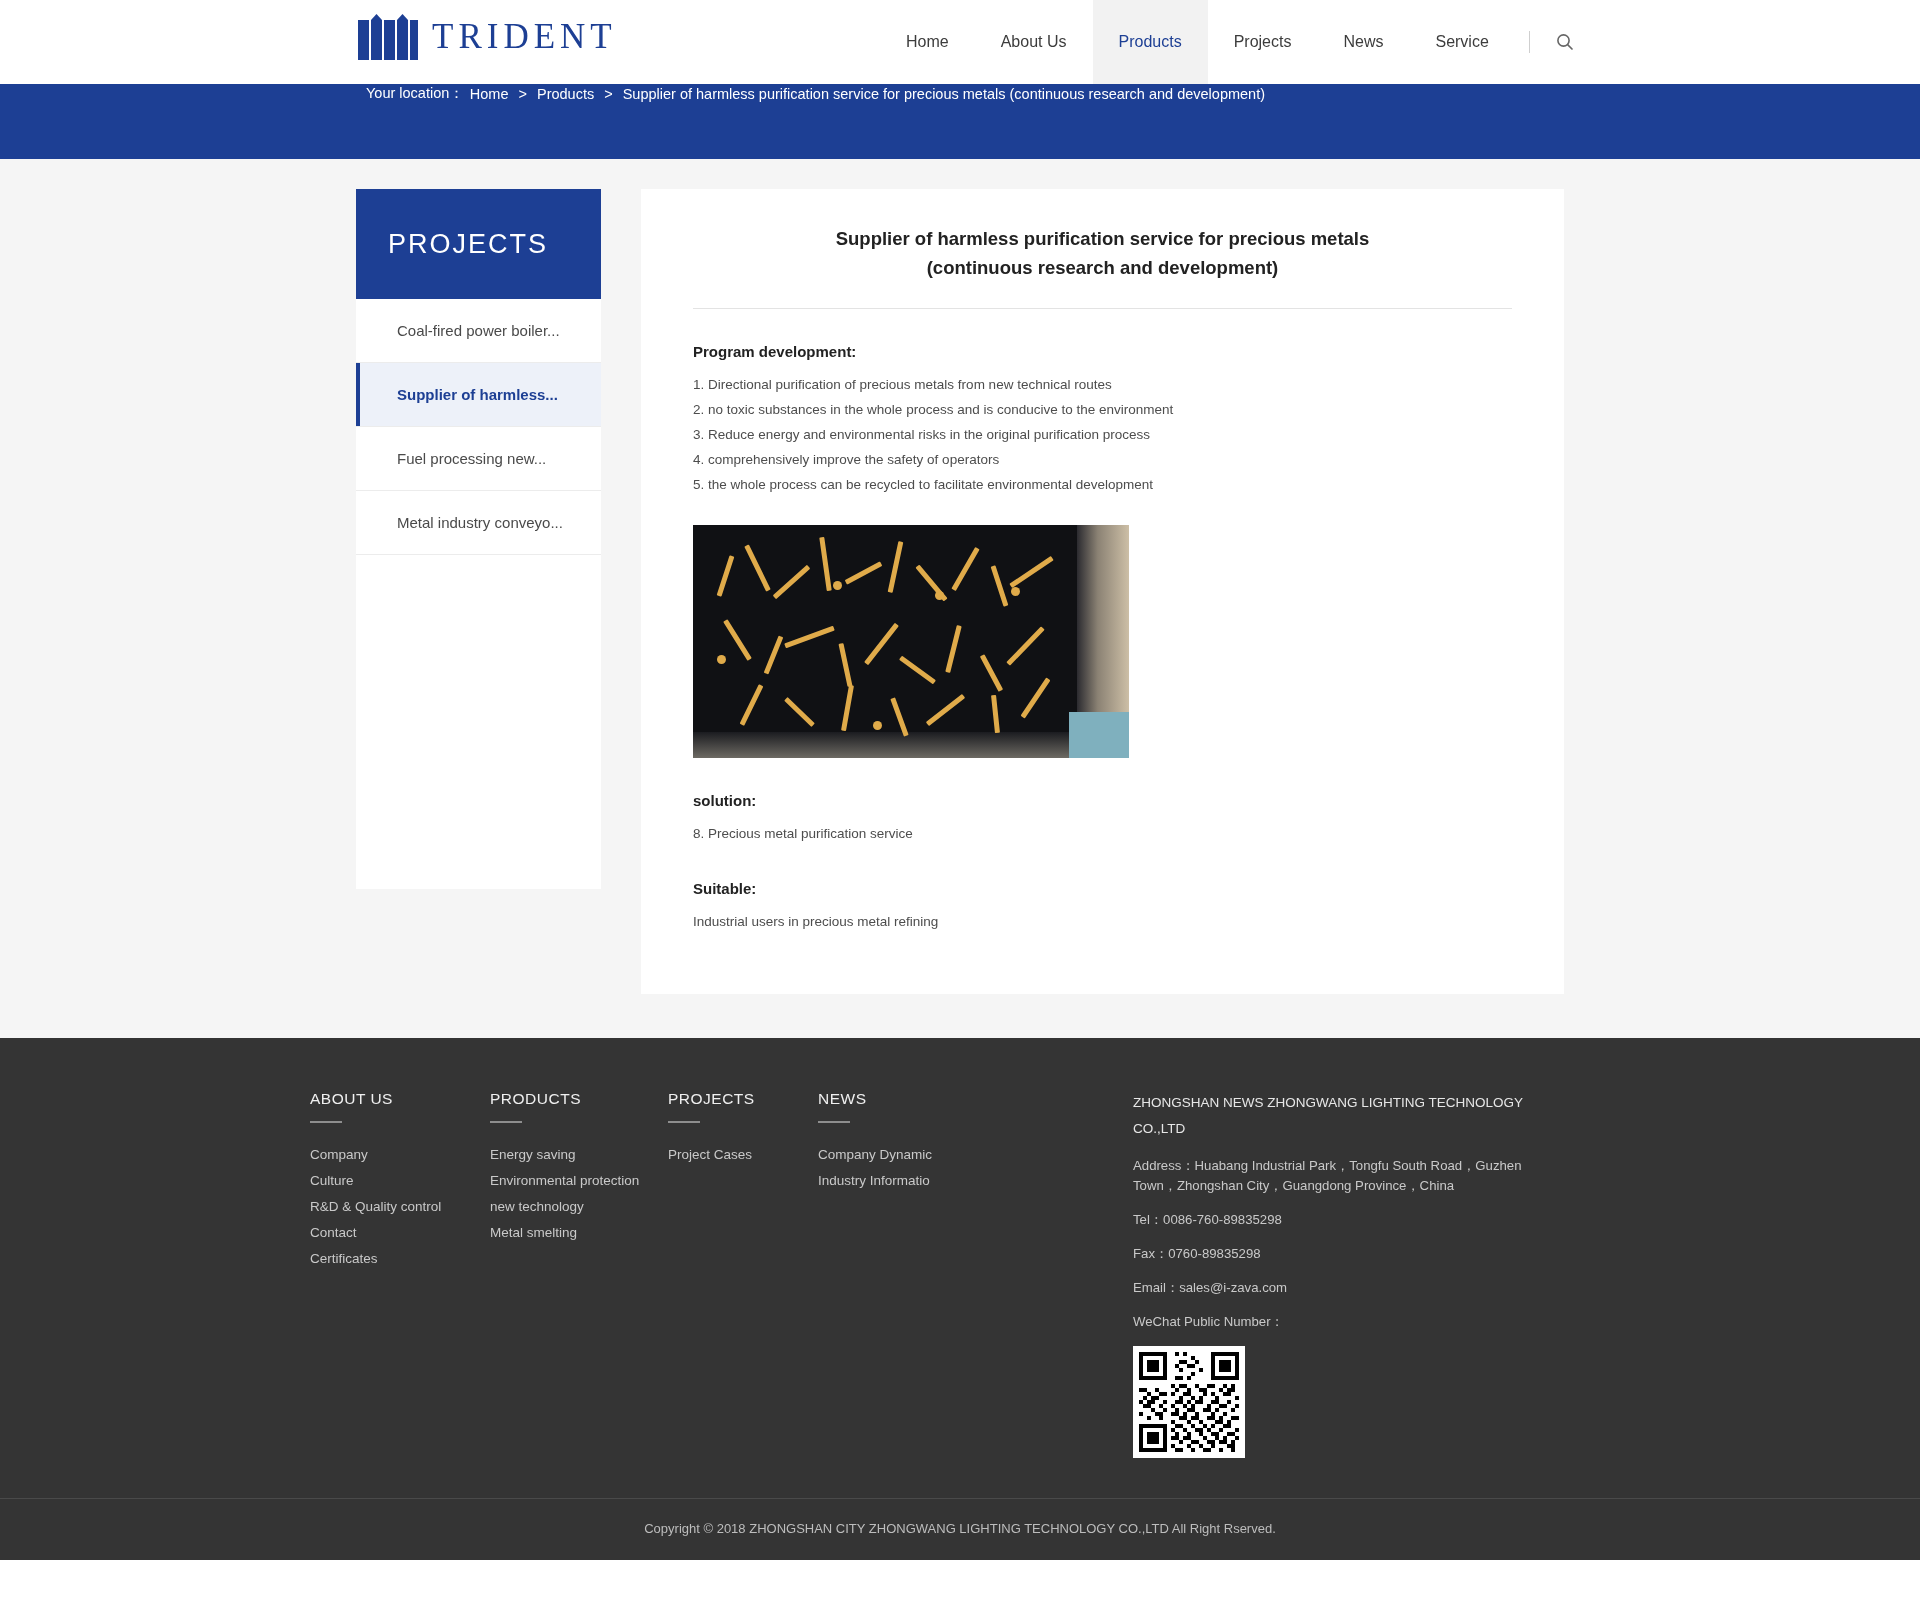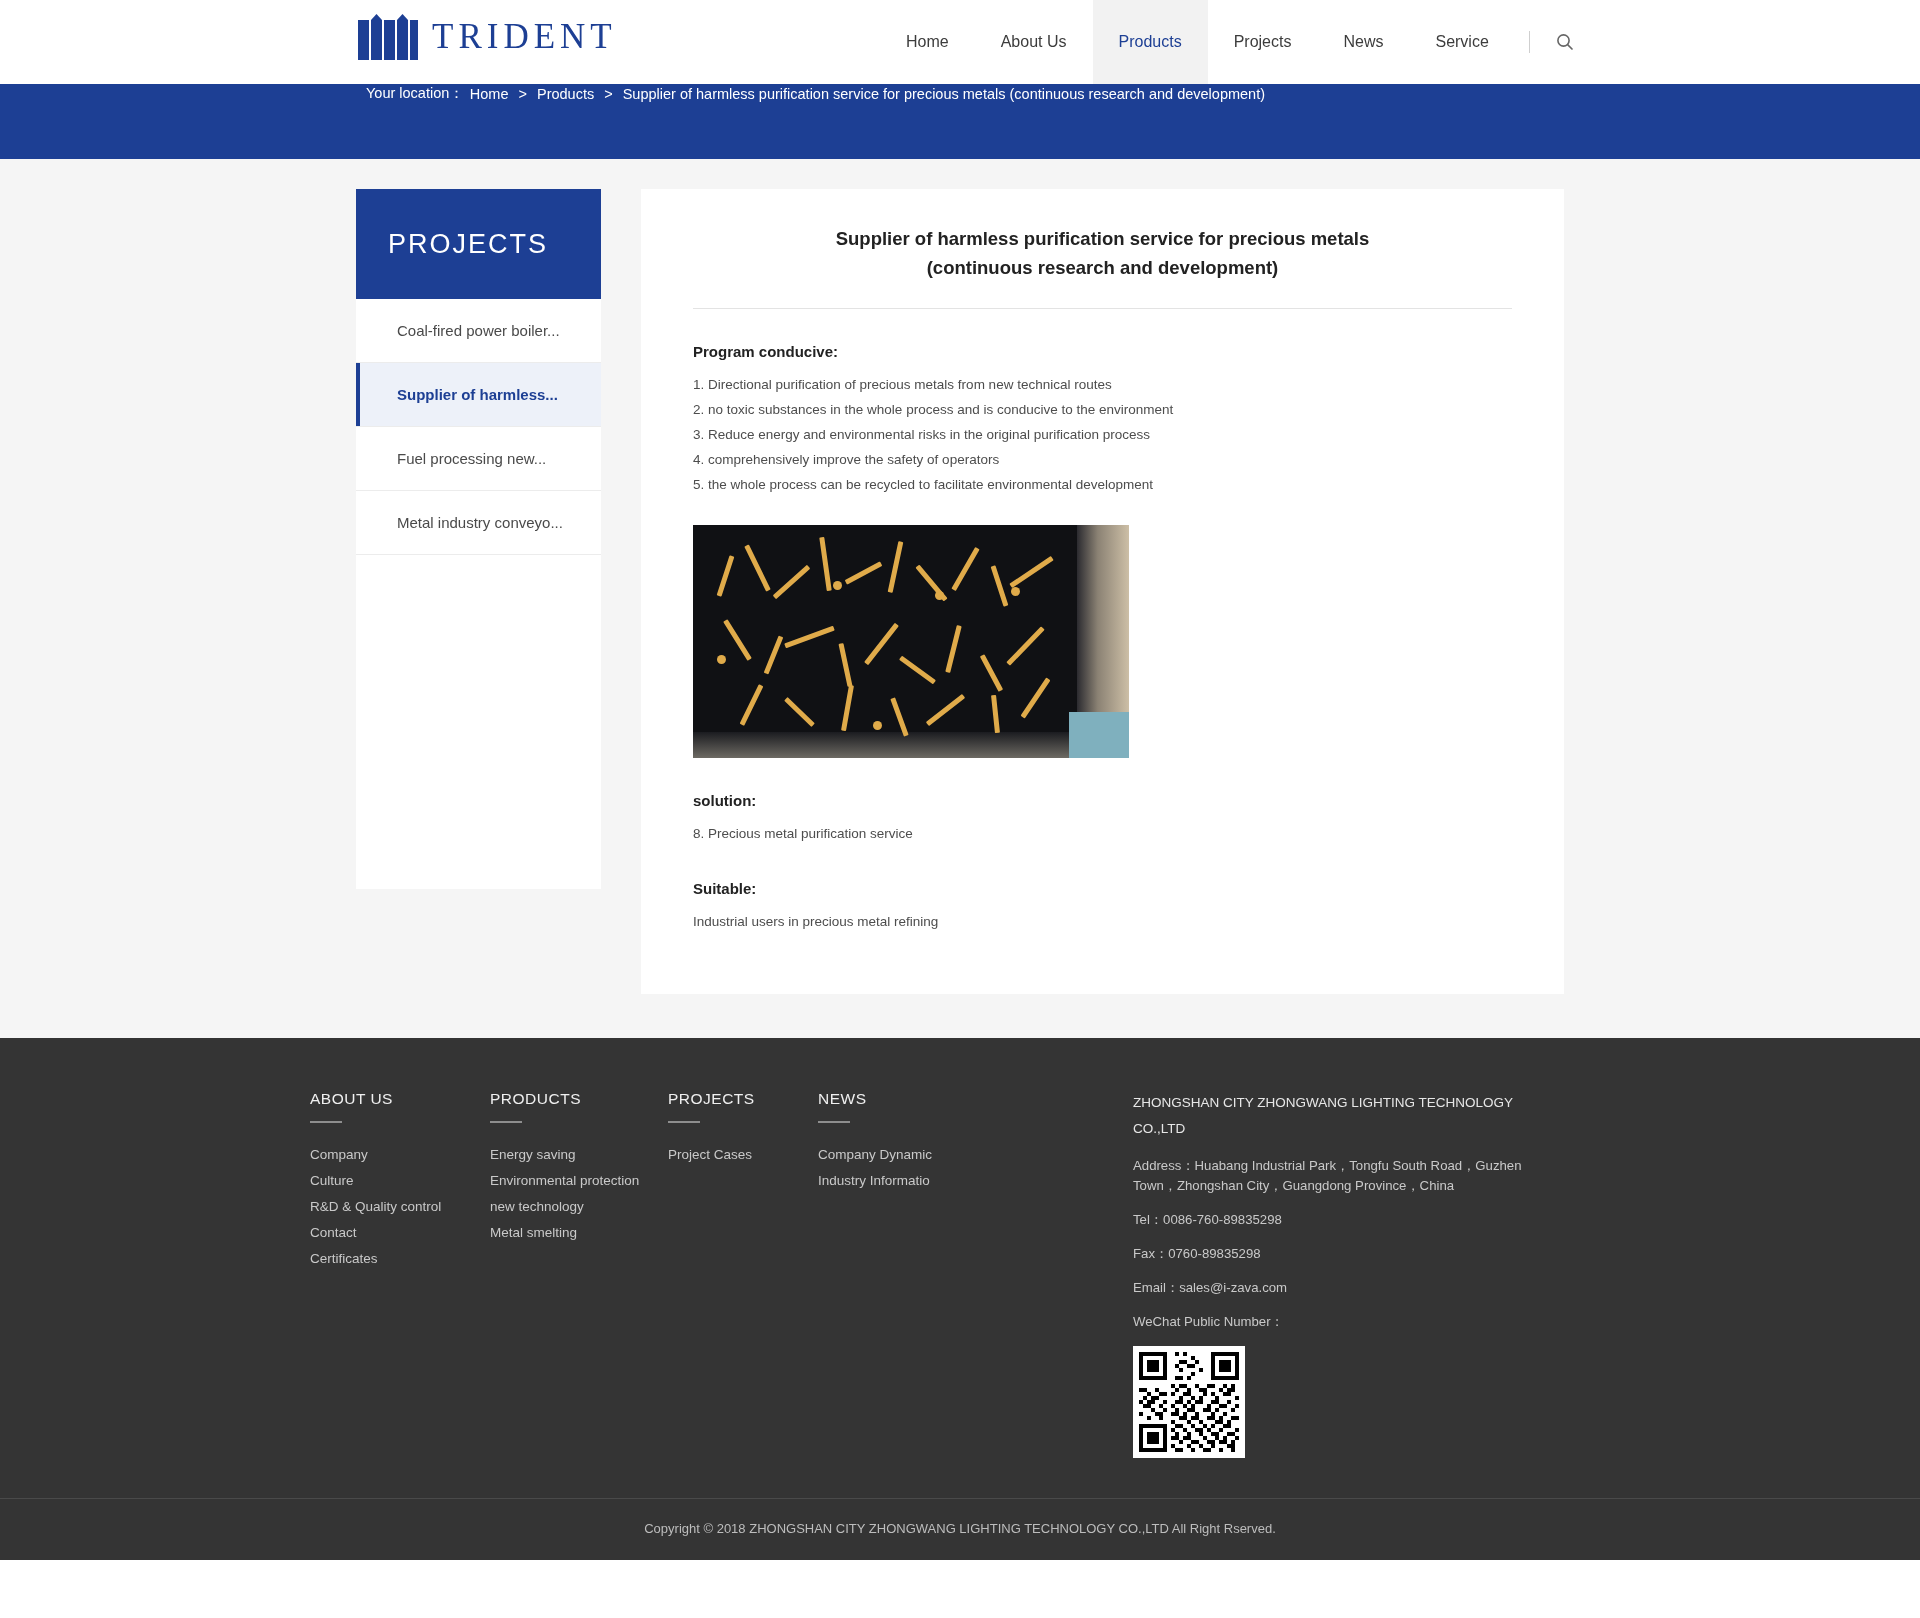--- a/index.html
+++ b/index.html
@@ -301,21 +301,21 @@
       <div class="sidebar-head">PROJECTS</div>
       <div class="side-item">Coal-fired power boiler...</div>
       <div class="side-item active">Supplier of harmless...</div>
       <div class="side-item">Fuel processing new...</div>
       <div class="side-item">Metal industry conveyo...</div>
     </aside>
 
     <main class="content">
       <h1 class="doc-title">Supplier of harmless purification service for precious metals (continuous research and development)</h1>
 
-      <div class="sec-head">Program conducive:</div>
+      <div class="sec-head">Program development:</div>
       <div class="line">1. Directional purification of precious metals from new technical routes</div>
       <div class="line">2. no toxic substances in the whole process and is conducive to the environment</div>
       <div class="line">3. Reduce energy and environmental risks in the original purification process</div>
       <div class="line">4. comprehensively improve the safety of operators</div>
       <div class="line">5. the whole process can be recycled to facilitate environmental development</div>
 
       <div class="photo">
         <div class="bezel-r"></div>
         <div class="bezel-b"></div>
         <div class="water"></div>
@@ -390,21 +390,21 @@
     </div>
 
     <div class="fcol news">
       <div class="fcol-title">NEWS</div>
       <div class="fcol-rule"></div>
       <div class="flink">Company Dynamic</div>
       <div class="flink">Industry Informatio</div>
     </div>
 
     <div class="fcompany">
-      <div class="cname">ZHONGSHAN CITY ZHONGWANG LIGHTING TECHNOLOGY CO.,LTD</div>
+      <div class="cname">ZHONGSHAN NEWS ZHONGWANG LIGHTING TECHNOLOGY CO.,LTD</div>
       <div class="cline">Address：Huabang Industrial Park，Tongfu South Road，Guzhen Town，Zhongshan City，Guangdong Province，China</div>
       <div class="cline">Tel：0086-760-89835298</div>
       <div class="cline">Fax：0760-89835298</div>
       <div class="cline">Email：sales@i-zava.com</div>
       <div class="cline">WeChat Public Number：</div>
       <div class="qr">
         <svg width="100" height="100" viewBox="0 0 25 25" shape-rendering="crispEdges">
           <rect width="25" height="25" fill="#fff"></rect>
           <g fill="#000">
             <rect x="0" y="0" width="7" height="1"></rect>

